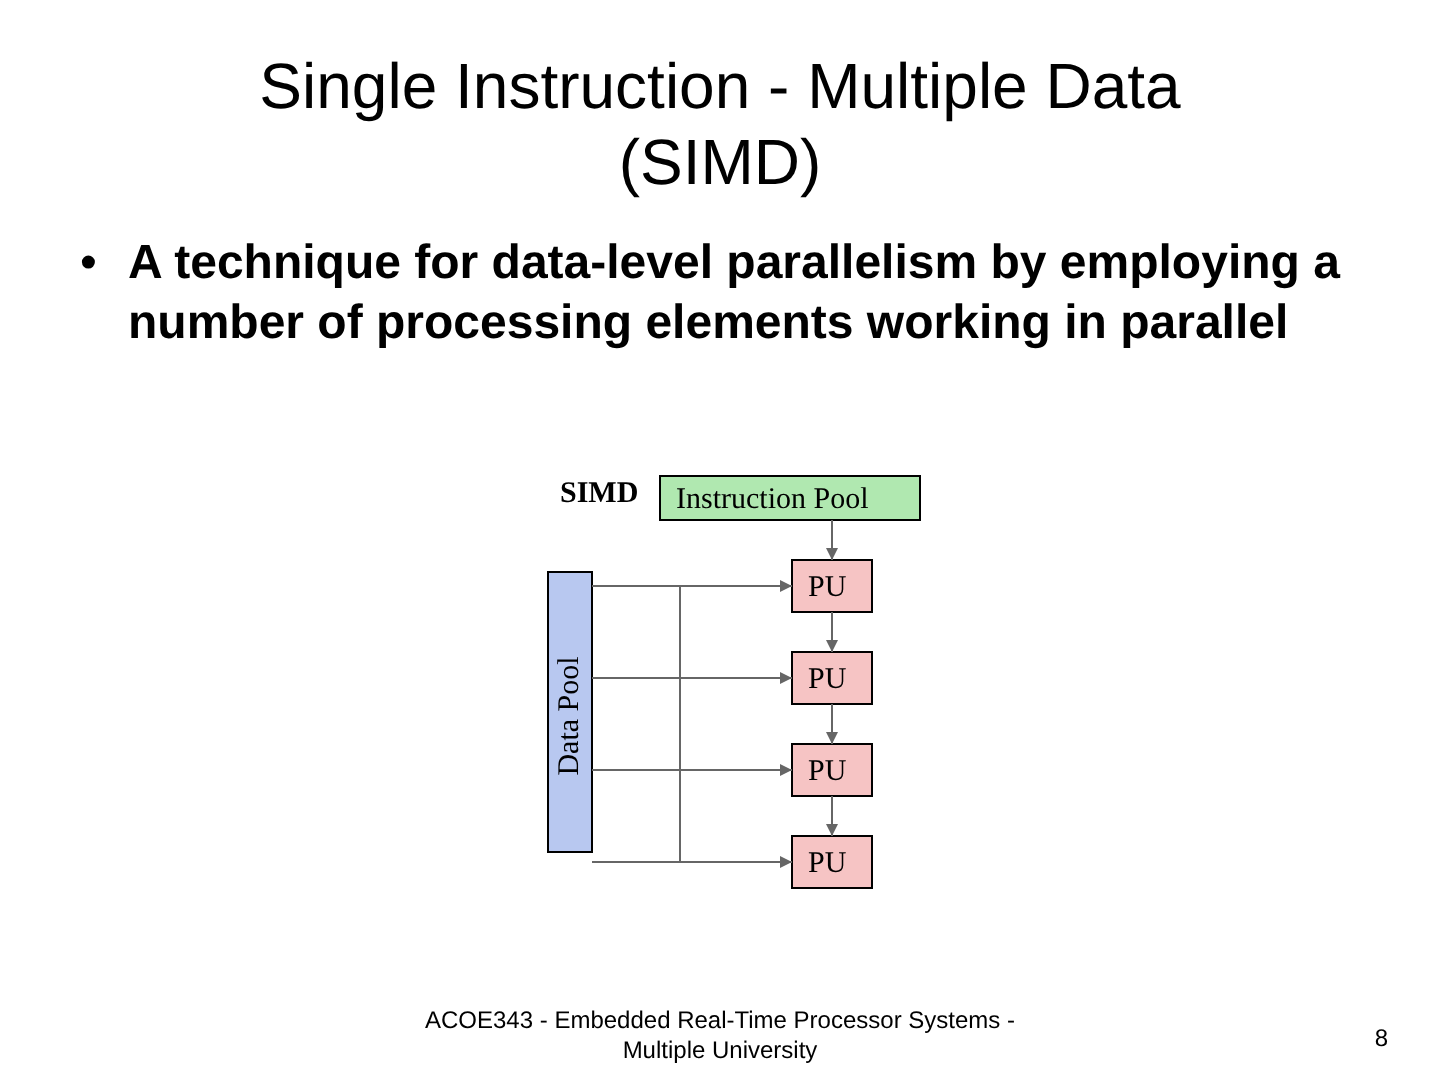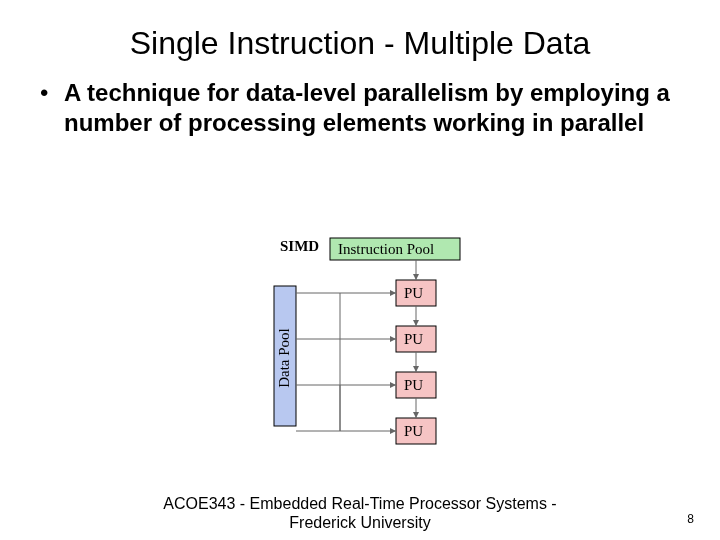--- a/index.html
+++ b/index.html
@@ -48,21 +48,21 @@
     top: 236px;
     transform: translateX(-50%);
     width: 300px;
     height: 230px;
   }
   .footer {
     position: absolute;
     bottom: 8px;
     left: 50%;
     transform: translateX(-50%);
-    font-size: 16px;
+    font-size: 12px;
     text-align: center;
     color: #000;
     width: 400px;
     line-height: 1.2;
   }
   .pagenum {
     position: absolute;
     bottom: 14px;
     right: 26px;
     font-size: 12px;
@@ -105,20 +105,21 @@
     font-weight: bold;
   }
 </style>
 </head>
 <body>
 
 <div class="slide">
 
   <div class="title">
     <span>Single Instruction - Multiple Data</span><br>
+    <span>(SIMD)</span>
   </div>
 
   <div class="bullet-area">
     <div class="bullet">
       <div class="bullet-dot">•</div>
       <div class="bullet-text">A technique for data-level parallelism by employing a number of processing elements working in parallel</div>
     </div>
   </div>
 
   <div class="diagram">
@@ -171,18 +172,18 @@
       <line x1="130" y1="195" x2="130" y2="149" class="wire"></line>
       <line x1="130" y1="195" x2="186" y2="195" class="wire"></line>
       <polygon points="186,195 180,192 180,198" class="arrowhead"></polygon>
 
       <line x1="130" y1="57" x2="130" y2="195" class="wire"></line>
     </svg>
   </div>
 
   <div class="footer">
     <span>ACOE343 - Embedded Real-Time Processor Systems -</span><br>
-    <span>Frederick University</span>
+    <span>Multiple University</span>
   </div>
 
   <div class="pagenum">8</div>
 
 </div>
 
 </body></html>

